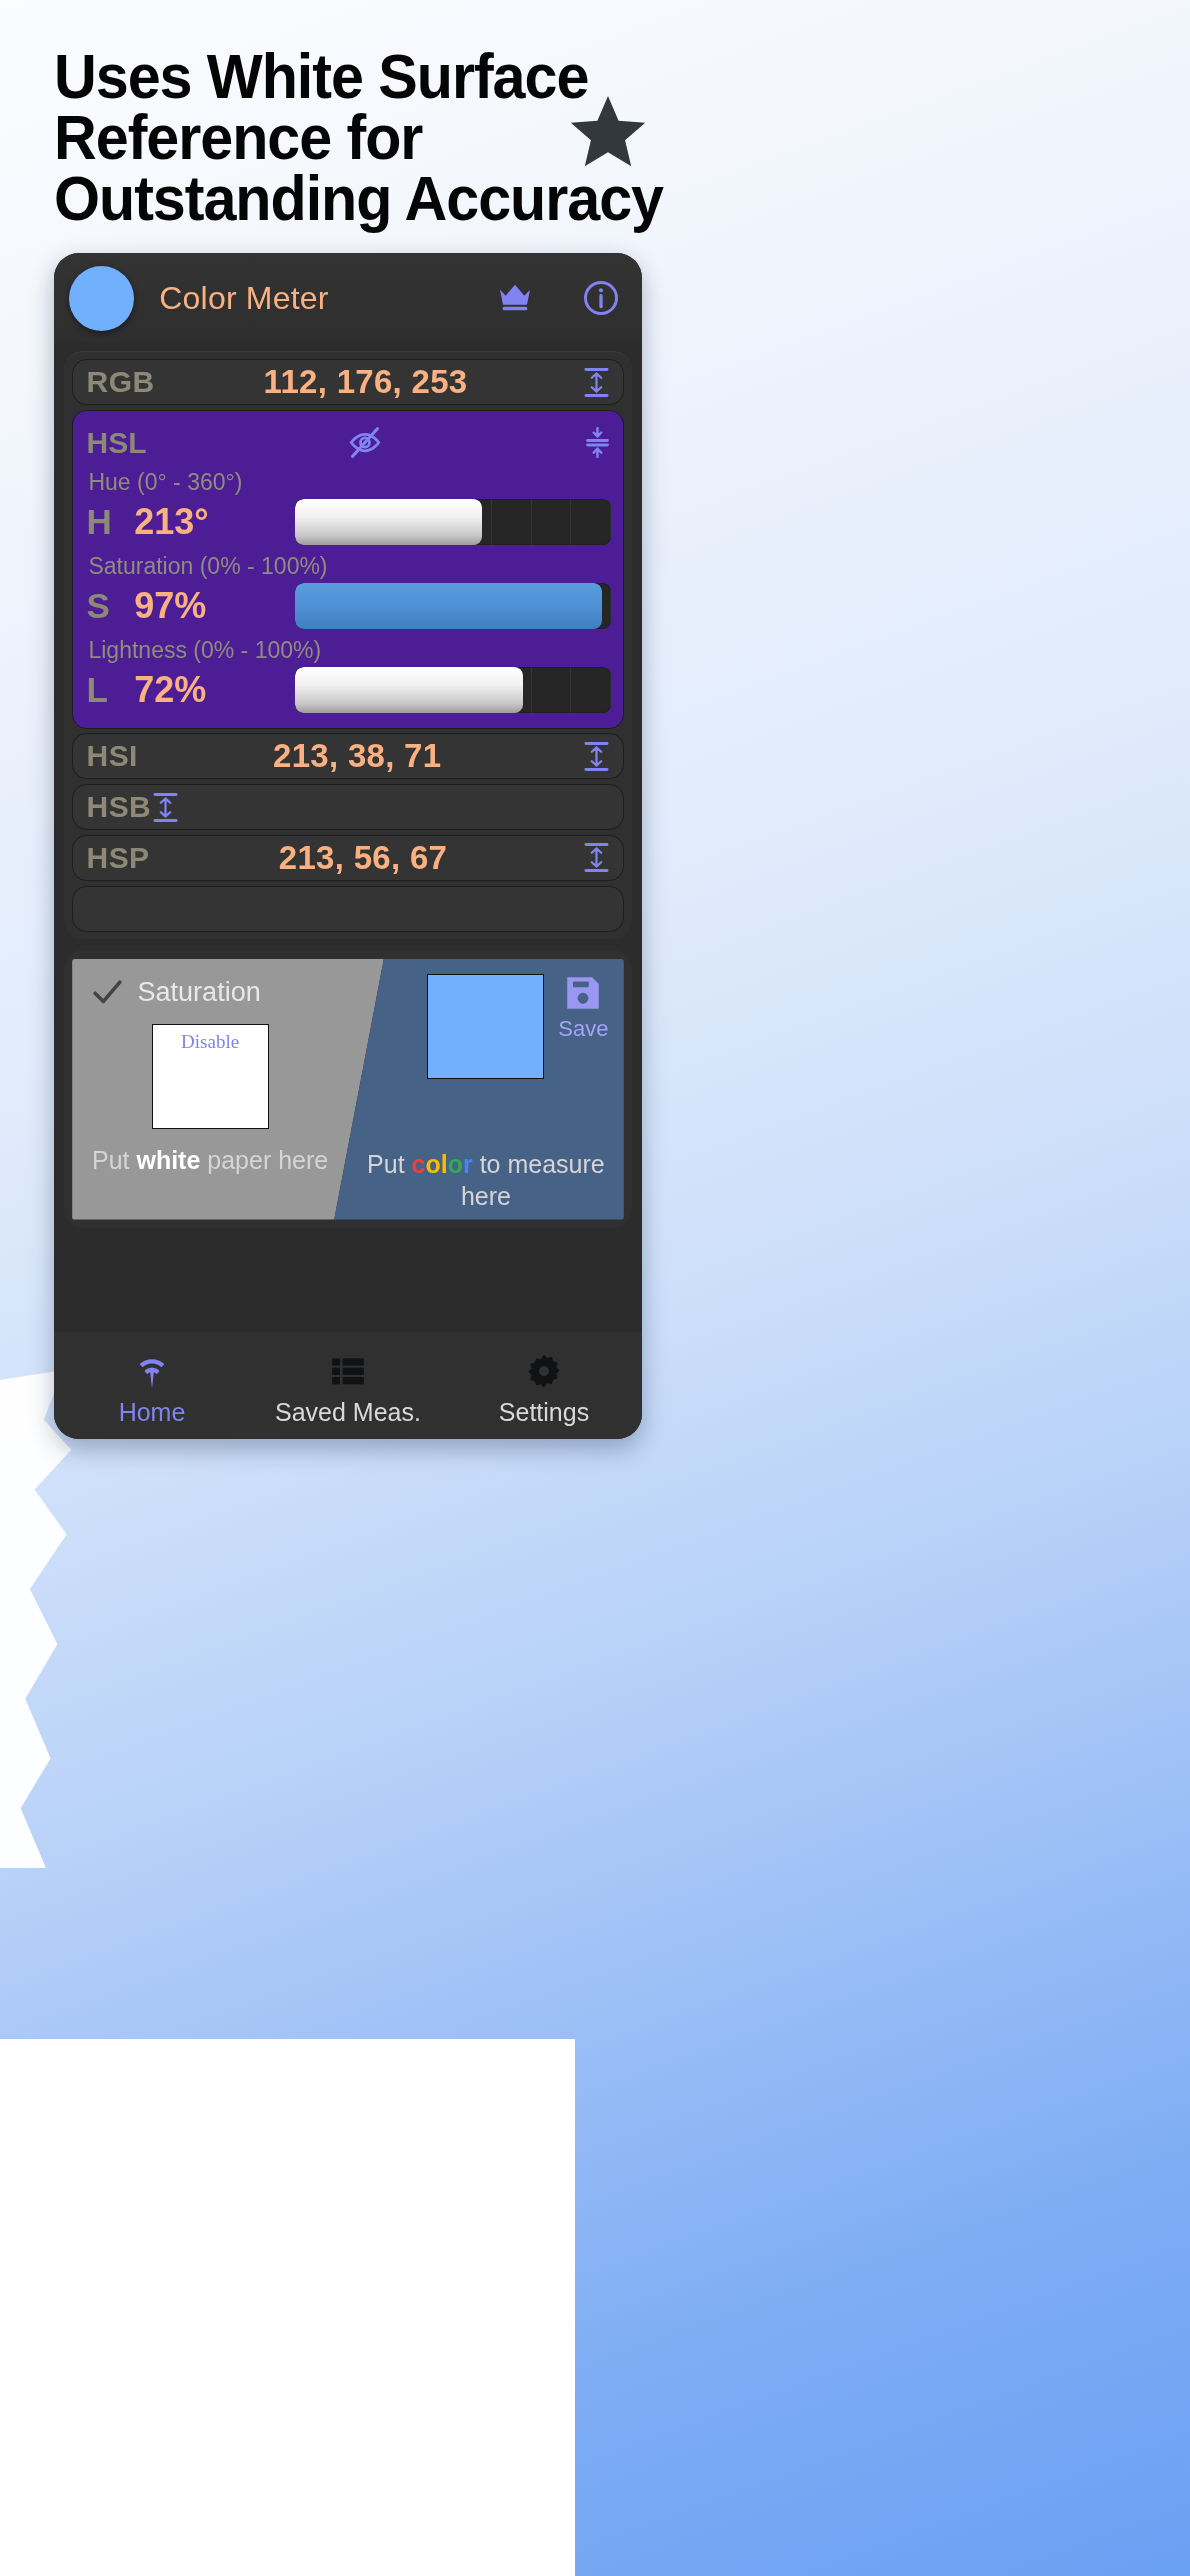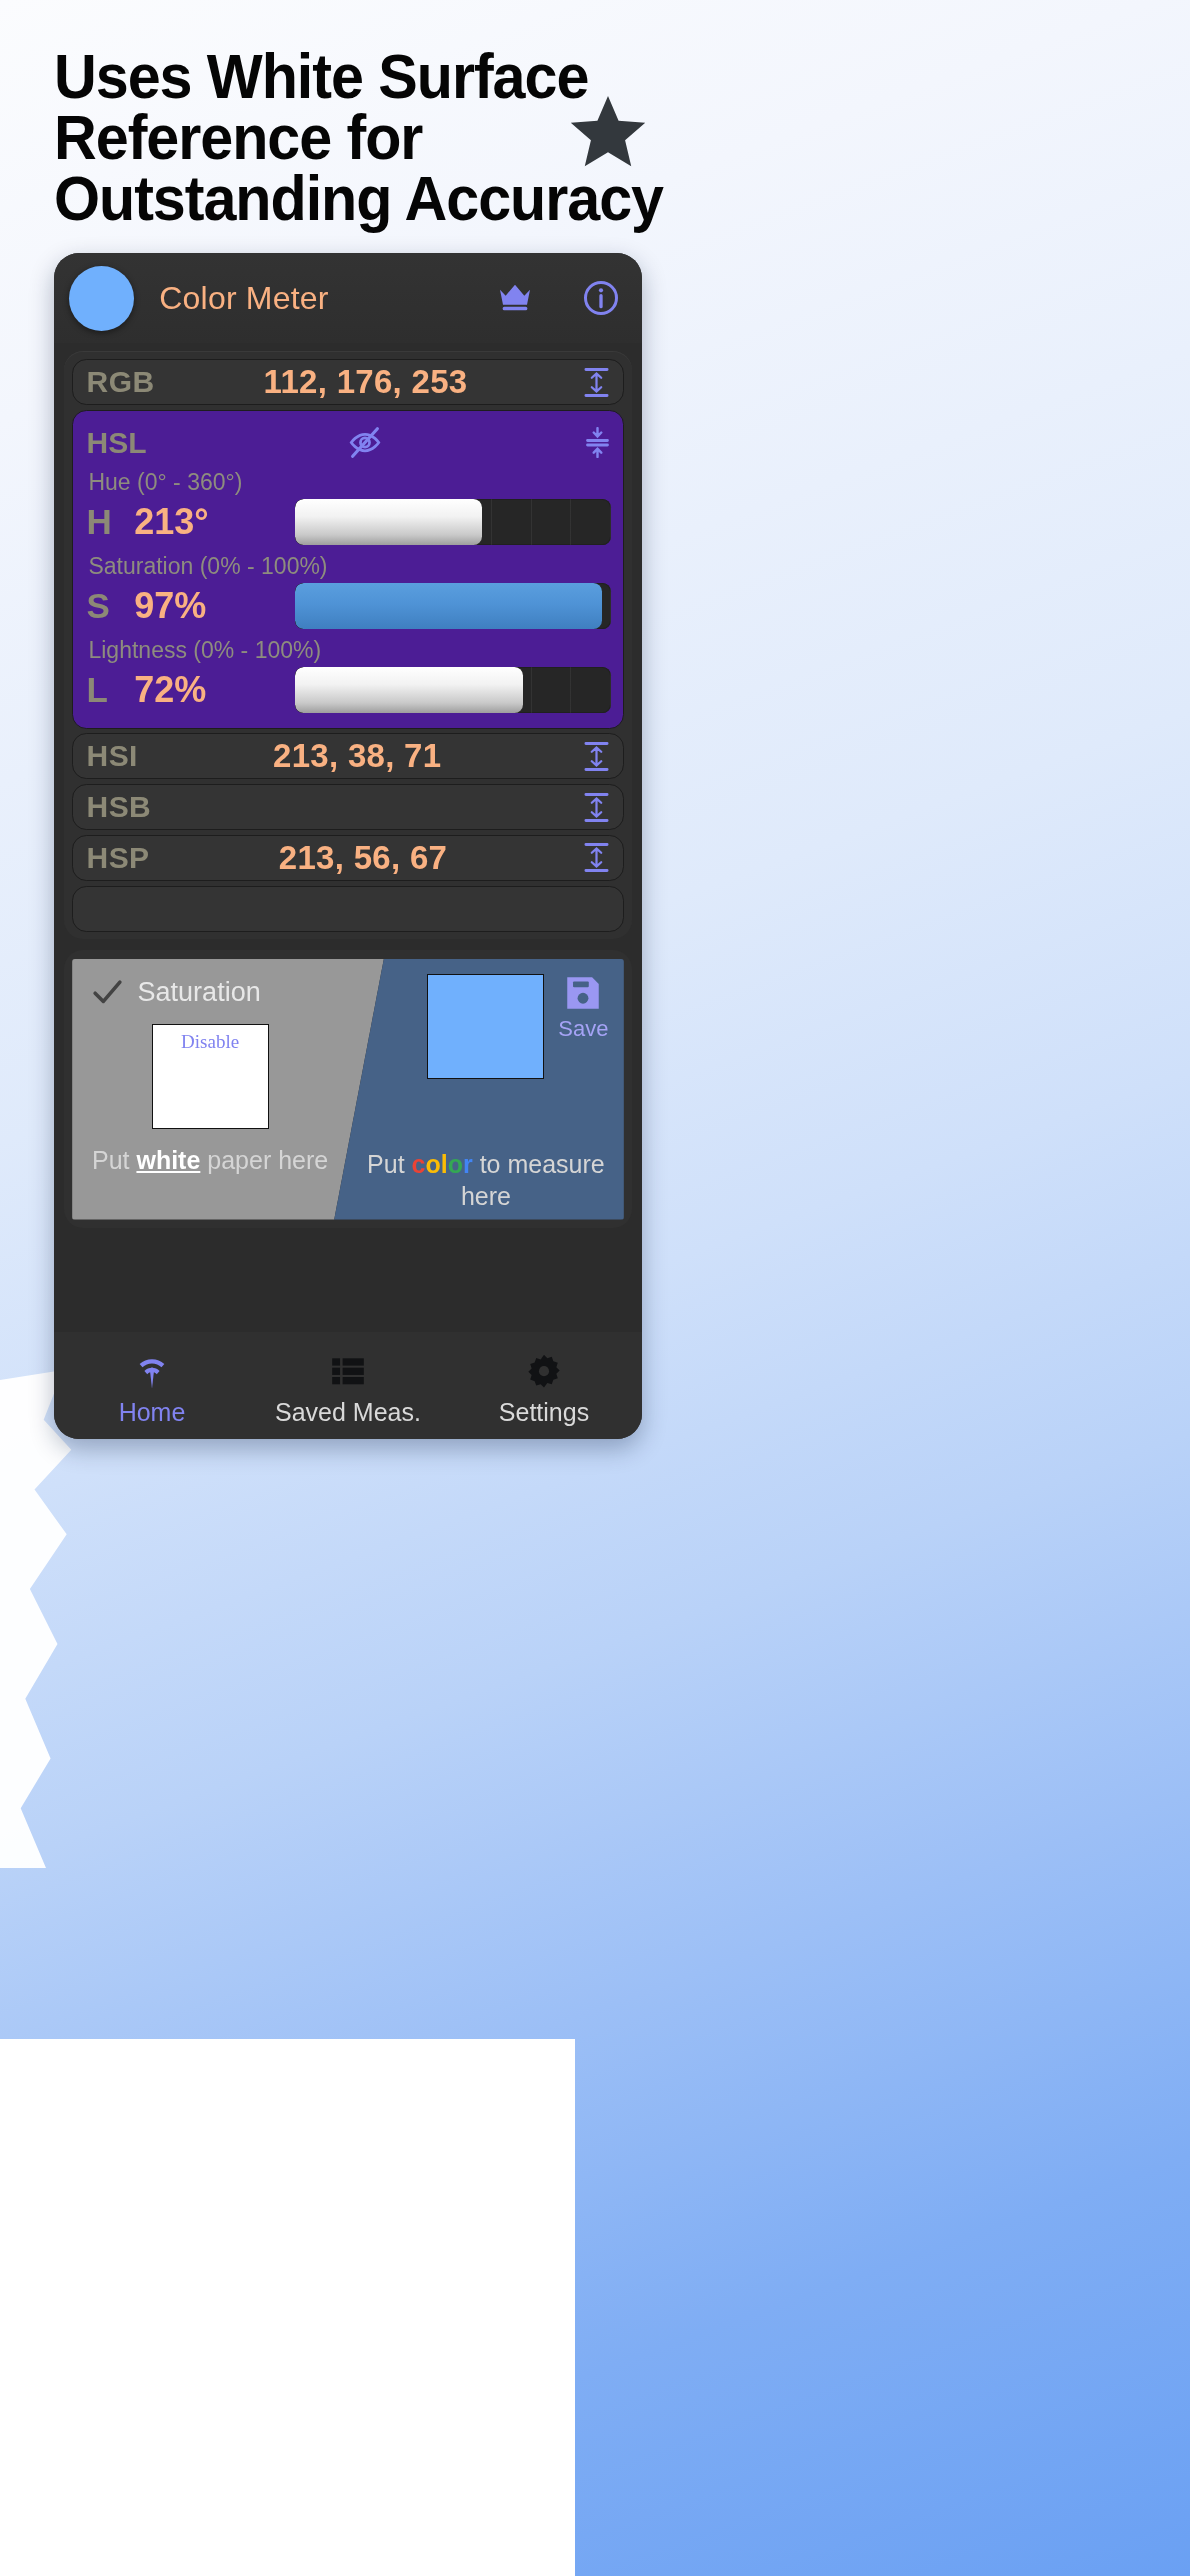--- a/index.html
+++ b/index.html
@@ -96,21 +96,20 @@
     box-shadow: inset 0 1px 0 rgba(255,255,255,.05);
   }
 
   .row {
     display: flex; align-items: center;
     background: #343434;
     border: 1.4px solid #1d1d1d;
     border-radius: 14.4px;
     height: 46px; margin-bottom: 4.8px;
     padding: 0 11.5px 0 13.4px;
-    justify-content: space-between;
   }
   .row .label {
     color: #8c8976; font-size: 30px; font-weight: bold;
     letter-spacing: 0.4px;
     font-family: "Liberation Sans Narrow", "Liberation Sans", sans-serif;
   }
   .row .value {
     flex: 1 1 auto; text-align: center;
     color: #f9b182; font-size: 33px; font-weight: bold;
     letter-spacing: 0.3px; margin-left: -5.7px;
@@ -206,21 +205,21 @@
   .swatch-white span { color: #8183f0; font-size: 19px; line-height: 33px; font-family: Liberation Serif, serif; }
   .swatch-color {
     width: 117px; height: 105px; background: #70b0fd;
     border: 1.9px solid #111; margin: 15.3px auto 0 auto;
   }
 
   .cap {
     text-align: center; color: #d5d5d5; font-size: 25px;
     line-height: 32px; margin-top: 15.3px;
   }
-  .cap .b { color: #ffffff; font-weight: bold; text-decoration: underline; }
+  .cap .b { color: #ffffff; font-weight: bold; }
   .cap .c1{color:#ea4335;font-weight:bold}
   .cap .c2{color:#fbbc05;font-weight:bold}
   .cap .c3{color:#fbbc05;font-weight:bold}
   .cap .c4{color:#34a853;font-weight:bold}
   .cap .c5{color:#4285f4;font-weight:bold}
 
   .save-btn {
     position: absolute; right: 15.3px; top: 13.4px; z-index: 3;
     text-align: center; color: #a5a3f5;
   }

